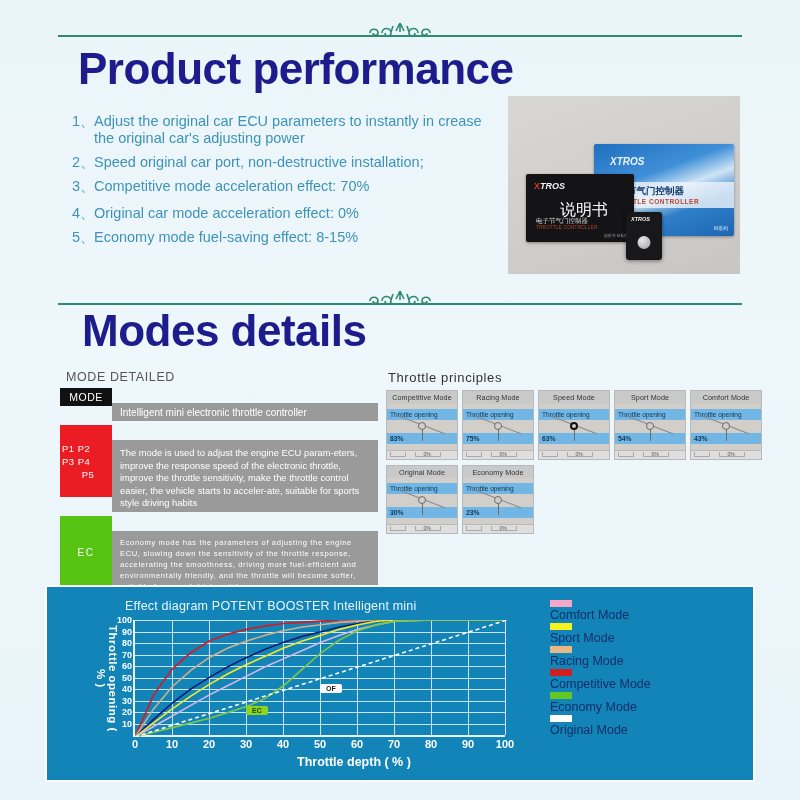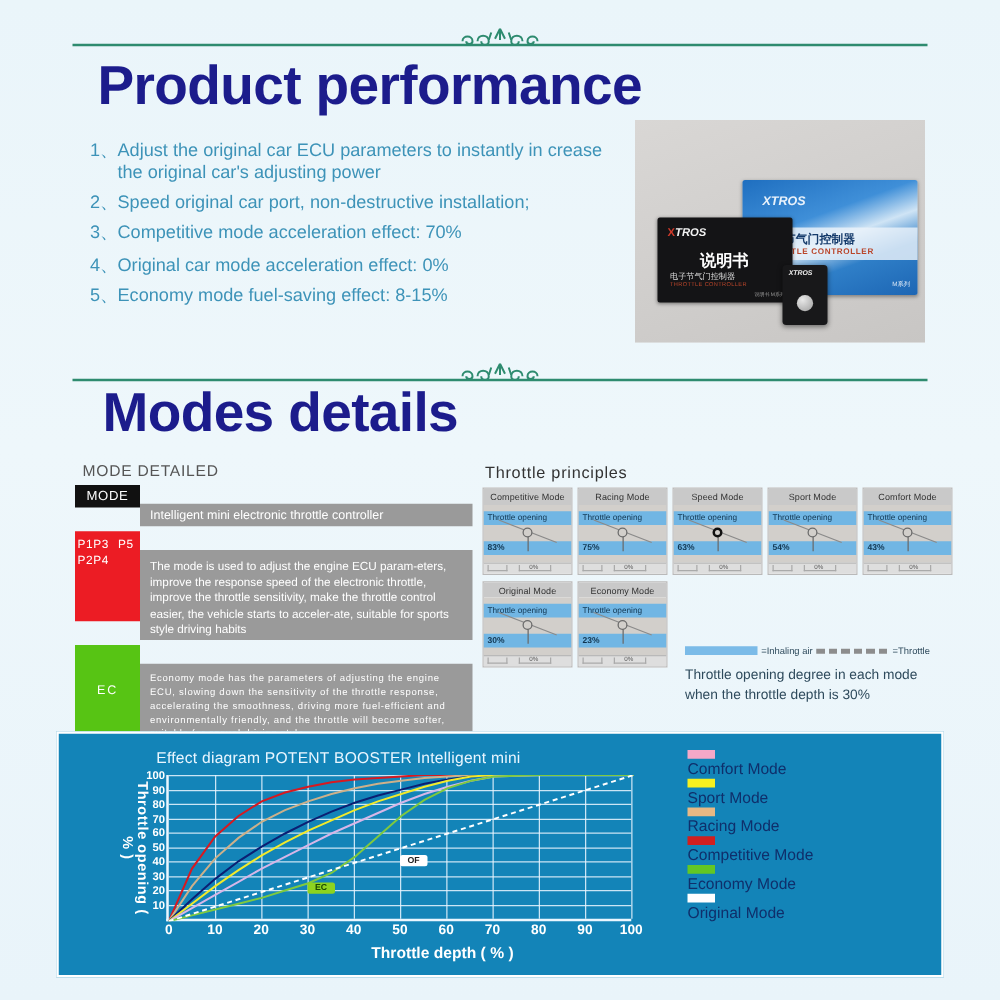--- a/index.html
+++ b/index.html
@@ -44,21 +44,21 @@
   .ph-box .en { position: absolute; left: 14px; top: 54px; color: #b9452a; font-size: 6.5px;
                 letter-spacing: .5px; font-weight: bold; }
   .ph-box .logo { position: absolute; left: 16px; top: 12px; color: #e9f2fb; font-size: 10px;
                   font-weight: bold; font-style: italic; }
   .ph-box .mk { position: absolute; right: 6px; bottom: 5px; color: #dfeaf6; font-size: 5px; }
   .ph-man { position: absolute; left: 18px; top: 78px; width: 108px; height: 68px;
             background: #141416; border-radius: 2px; box-shadow: 0 1px 3px rgba(0,0,0,.4); }
   .ph-man .l { position: absolute; left: 8px; top: 7px; color: #f2f2f2; font-size: 9px;
                font-weight: bold; font-style: italic; }
   .ph-man .l i { color: #d03a2a; font-style: normal; }
-  .ph-man .c1 { position: absolute; left: 34px; top: 26px; color: #fff; font-size: 13px; font-weight: bold; text-align: center; }
+  .ph-man .c1 { position: absolute; left: 34px; top: 26px; color: #fff; font-size: 16px; font-weight: normal; text-align: center; }
   .ph-man .c2 { position: absolute; left: 10px; top: 43px; color: #dcdcdc; font-size: 6.5px; }
   .ph-man .c3 { position: absolute; left: 10px; top: 51px; color: #b9452a; font-size: 4.5px; letter-spacing: .3px; }
   .ph-man .sn { position: absolute; right: 6px; bottom: 4px; color: #9a9a9a; font-size: 4px; }
   .ph-dev { position: absolute; left: 118px; top: 116px; width: 36px; height: 48px;
             background: #18181a; border-radius: 3px; box-shadow: 0 1px 4px rgba(0,0,0,.45); }
   .ph-dev .dl { position: absolute; left: 5px; top: 4px; color: #eee; font-size: 5.5px;
                 font-weight: bold; font-style: italic; }
   .ph-dev .dot { position: absolute; left: 50%; top: 24px; transform: translateX(-50%);
                  width: 13px; height: 13px; border-radius: 50%;
                  background: radial-gradient(circle at 35% 30%,#e8e8e8,#9d9d9d); }
@@ -223,21 +223,21 @@
 
   <div class="sect-label" style="left:66px; top:370px">MODE DETAILED</div>
   <div class="sect-label" style="left:388px; top:370px; font-size:13px; color:#333">Throttle principles</div>
 
   <div class="mode-table">
     <div class="mrow">
       <div class="mkey black" style="height:18px">MODE</div>
       <div class="mval r1" style="height:18px">Intelligent mini electronic throttle controller</div>
     </div>
     <div class="mrow">
-      <div class="mkey red" style="height:72px; justify-content:center">
+      <div class="mkey red" style="height:72px; flex-direction:column; justify-content:center">
         <div>P1  P2</div>
         <div>P3  P4</div>
         <div style="width:100%;padding-left:4px">P5</div>
       </div>
       <div class="mval r2" style="height:72px; padding-top:7px">The mode is used to adjust the engine ECU param-eters, improve the response speed of the electronic throttle, improve the throttle sensitivity, make the throttle control easier, the vehicle starts to acceler-ate, suitable for sports style driving habits</div>
     </div>
     <div class="mrow">
       <div class="mkey green" style="height:72px">EC</div>
       <div class="mval sm" style="height:72px; padding-top:6px">Economy mode has the parameters of adjusting the engine ECU, slowing down the sensitivity of the throttle response, accelerating the smoothness, driving more fuel-efficient and environmentally friendly, and the throttle will become softer, suitable for casual driving style.</div>
     </div>
@@ -394,30 +394,20 @@
         </div>
         <div class="foot">
             <div class="n1"></div>
             <div class="n2"></div>
             <div class="pc">0%</div>
           </div>
       </div>
     </div>
   </div>
 
-  <div class="plegend">
-    <div class="lrow">
-      <span class="sw-air"></span>
-      <span>=Inhaling air</span>
-      <span class="sw-thr"></span>
-      <span>=Throttle</span>
-    </div>
-    <div class="cap">Throttle opening degree in each mode</div>
-    <div class="cap" style="margin-top:0">when the throttle depth is 30%</div>
-  </div>
 
   <div class="chart-panel">
     <div class="chart-title">Effect diagram  POTENT BOOSTER  Intelligent mini</div>
     <div class="ytitle">Throttle opening ( % )</div>
     <div class="xtitle">Throttle depth ( % )</div>
     <div class="plot-wrap">
       <div class="plot">
         <div class="grid-lines" id="gridlines">
             <div class="v" style="left: 10%;"></div>
             <div class="v" style="left: 20%;"></div>

